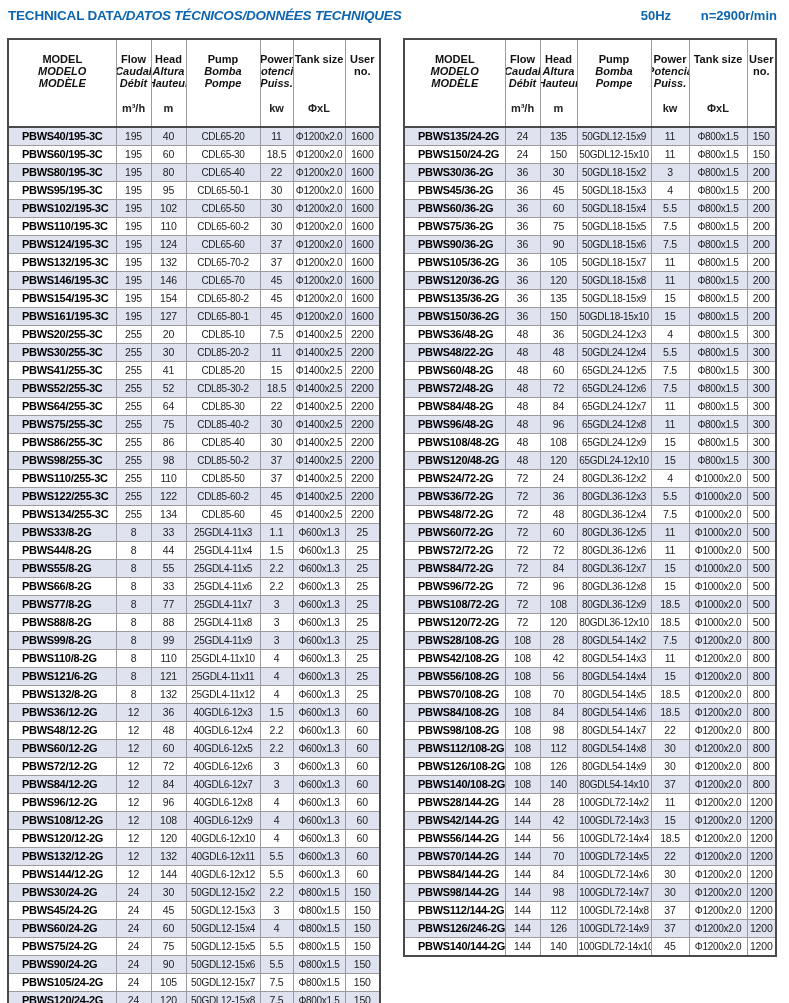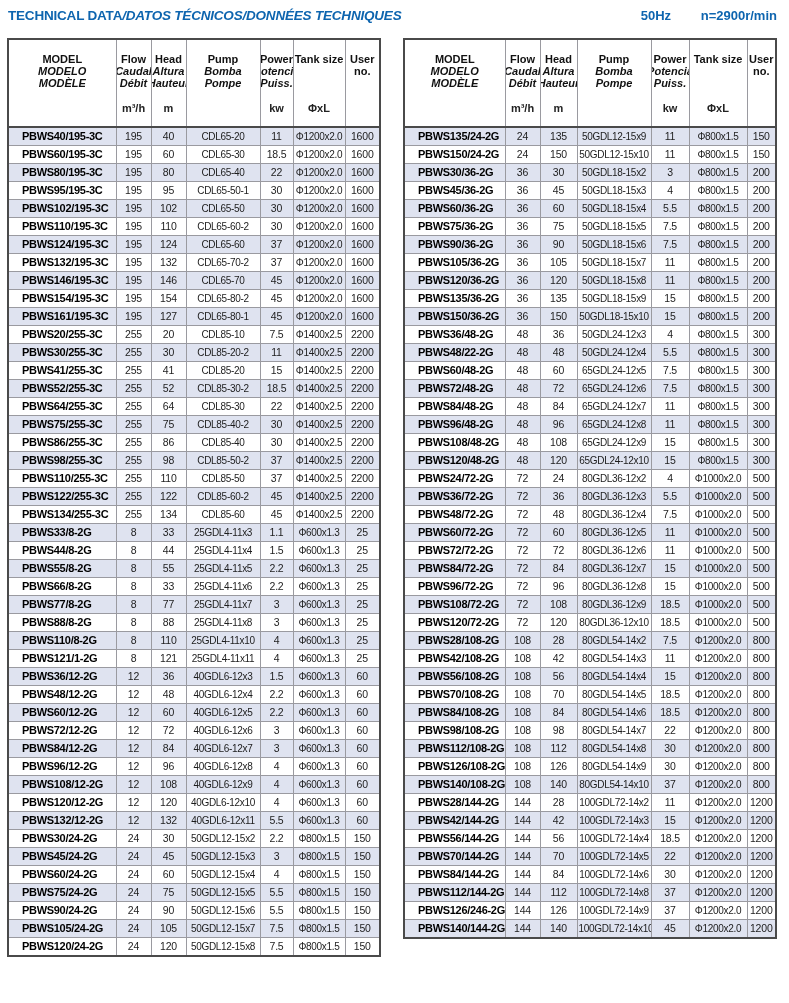--- a/index.html
+++ b/index.html
@@ -396,33 +396,51 @@
           <tr>
             <td class="model-cell">PBWS88/8-2G</td>
             <td class="flow-cell">8</td>
             <td class="head-cell">88</td>
             <td class="pump-cell">25GDL4-11x8</td>
             <td class="power-cell">3</td>
             <td class="tank-cell">Φ600x1.3</td>
             <td class="user-cell">25</td>
           </tr>
           <tr>
+            <td class="model-cell">PBWS99/8-2G</td>
+            <td class="flow-cell">8</td>
+            <td class="head-cell">99</td>
+            <td class="pump-cell">25GDL4-11x9</td>
+            <td class="power-cell">3</td>
+            <td class="tank-cell">Φ600x1.3</td>
+            <td class="user-cell">25</td>
+          </tr>
+          <tr>
             <td class="model-cell">PBWS110/8-2G</td>
             <td class="flow-cell">8</td>
             <td class="head-cell">110</td>
             <td class="pump-cell">25GDL4-11x10</td>
             <td class="power-cell">4</td>
             <td class="tank-cell">Φ600x1.3</td>
             <td class="user-cell">25</td>
           </tr>
           <tr>
-            <td class="model-cell">PBWS121/1-2G</td>
+            <td class="model-cell">PBWS121/6-2G</td>
             <td class="flow-cell">8</td>
             <td class="head-cell">121</td>
             <td class="pump-cell">25GDL4-11x11</td>
+            <td class="power-cell">4</td>
+            <td class="tank-cell">Φ600x1.3</td>
+            <td class="user-cell">25</td>
+          </tr>
+          <tr>
+            <td class="model-cell">PBWS132/8-2G</td>
+            <td class="flow-cell">8</td>
+            <td class="head-cell">132</td>
+            <td class="pump-cell">25GDL4-11x12</td>
             <td class="power-cell">4</td>
             <td class="tank-cell">Φ600x1.3</td>
             <td class="user-cell">25</td>
           </tr>
           <tr>
             <td class="model-cell">PBWS36/12-2G</td>
             <td class="flow-cell">12</td>
             <td class="head-cell">36</td>
             <td class="pump-cell">40GDL6-12x3</td>
             <td class="power-cell">1.5</td>
@@ -490,20 +508,29 @@
             <td class="pump-cell">40GDL6-12x10</td>
             <td class="power-cell">4</td>
             <td class="tank-cell">Φ600x1.3</td>
             <td class="user-cell">60</td>
           </tr>
           <tr>
             <td class="model-cell">PBWS132/12-2G</td>
             <td class="flow-cell">12</td>
             <td class="head-cell">132</td>
             <td class="pump-cell">40GDL6-12x11</td>
+            <td class="power-cell">5.5</td>
+            <td class="tank-cell">Φ600x1.3</td>
+            <td class="user-cell">60</td>
+          </tr>
+          <tr>
+            <td class="model-cell">PBWS144/12-2G</td>
+            <td class="flow-cell">12</td>
+            <td class="head-cell">144</td>
+            <td class="pump-cell">40GDL6-12x12</td>
             <td class="power-cell">5.5</td>
             <td class="tank-cell">Φ600x1.3</td>
             <td class="user-cell">60</td>
           </tr>
           <tr>
             <td class="model-cell">PBWS30/24-2G</td>
             <td class="flow-cell">24</td>
             <td class="head-cell">30</td>
             <td class="pump-cell">50GDL12-15x2</td>
             <td class="power-cell">2.2</td>
@@ -1022,20 +1049,29 @@
           <tr>
             <td class="model-cell">PBWS84/144-2G</td>
             <td class="flow-cell">144</td>
             <td class="head-cell">84</td>
             <td class="pump-cell">100GDL72-14x6</td>
             <td class="power-cell">30</td>
             <td class="tank-cell">Φ1200x2.0</td>
             <td class="user-cell">1200</td>
           </tr>
           <tr>
+            <td class="model-cell">PBWS98/144-2G</td>
+            <td class="flow-cell">144</td>
+            <td class="head-cell">98</td>
+            <td class="pump-cell">100GDL72-14x7</td>
+            <td class="power-cell">30</td>
+            <td class="tank-cell">Φ1200x2.0</td>
+            <td class="user-cell">1200</td>
+          </tr>
+          <tr>
             <td class="model-cell">PBWS112/144-2G</td>
             <td class="flow-cell">144</td>
             <td class="head-cell">112</td>
             <td class="pump-cell">100GDL72-14x8</td>
             <td class="power-cell">37</td>
             <td class="tank-cell">Φ1200x2.0</td>
             <td class="user-cell">1200</td>
           </tr>
           <tr>
             <td class="model-cell">PBWS126/246-2G</td>

